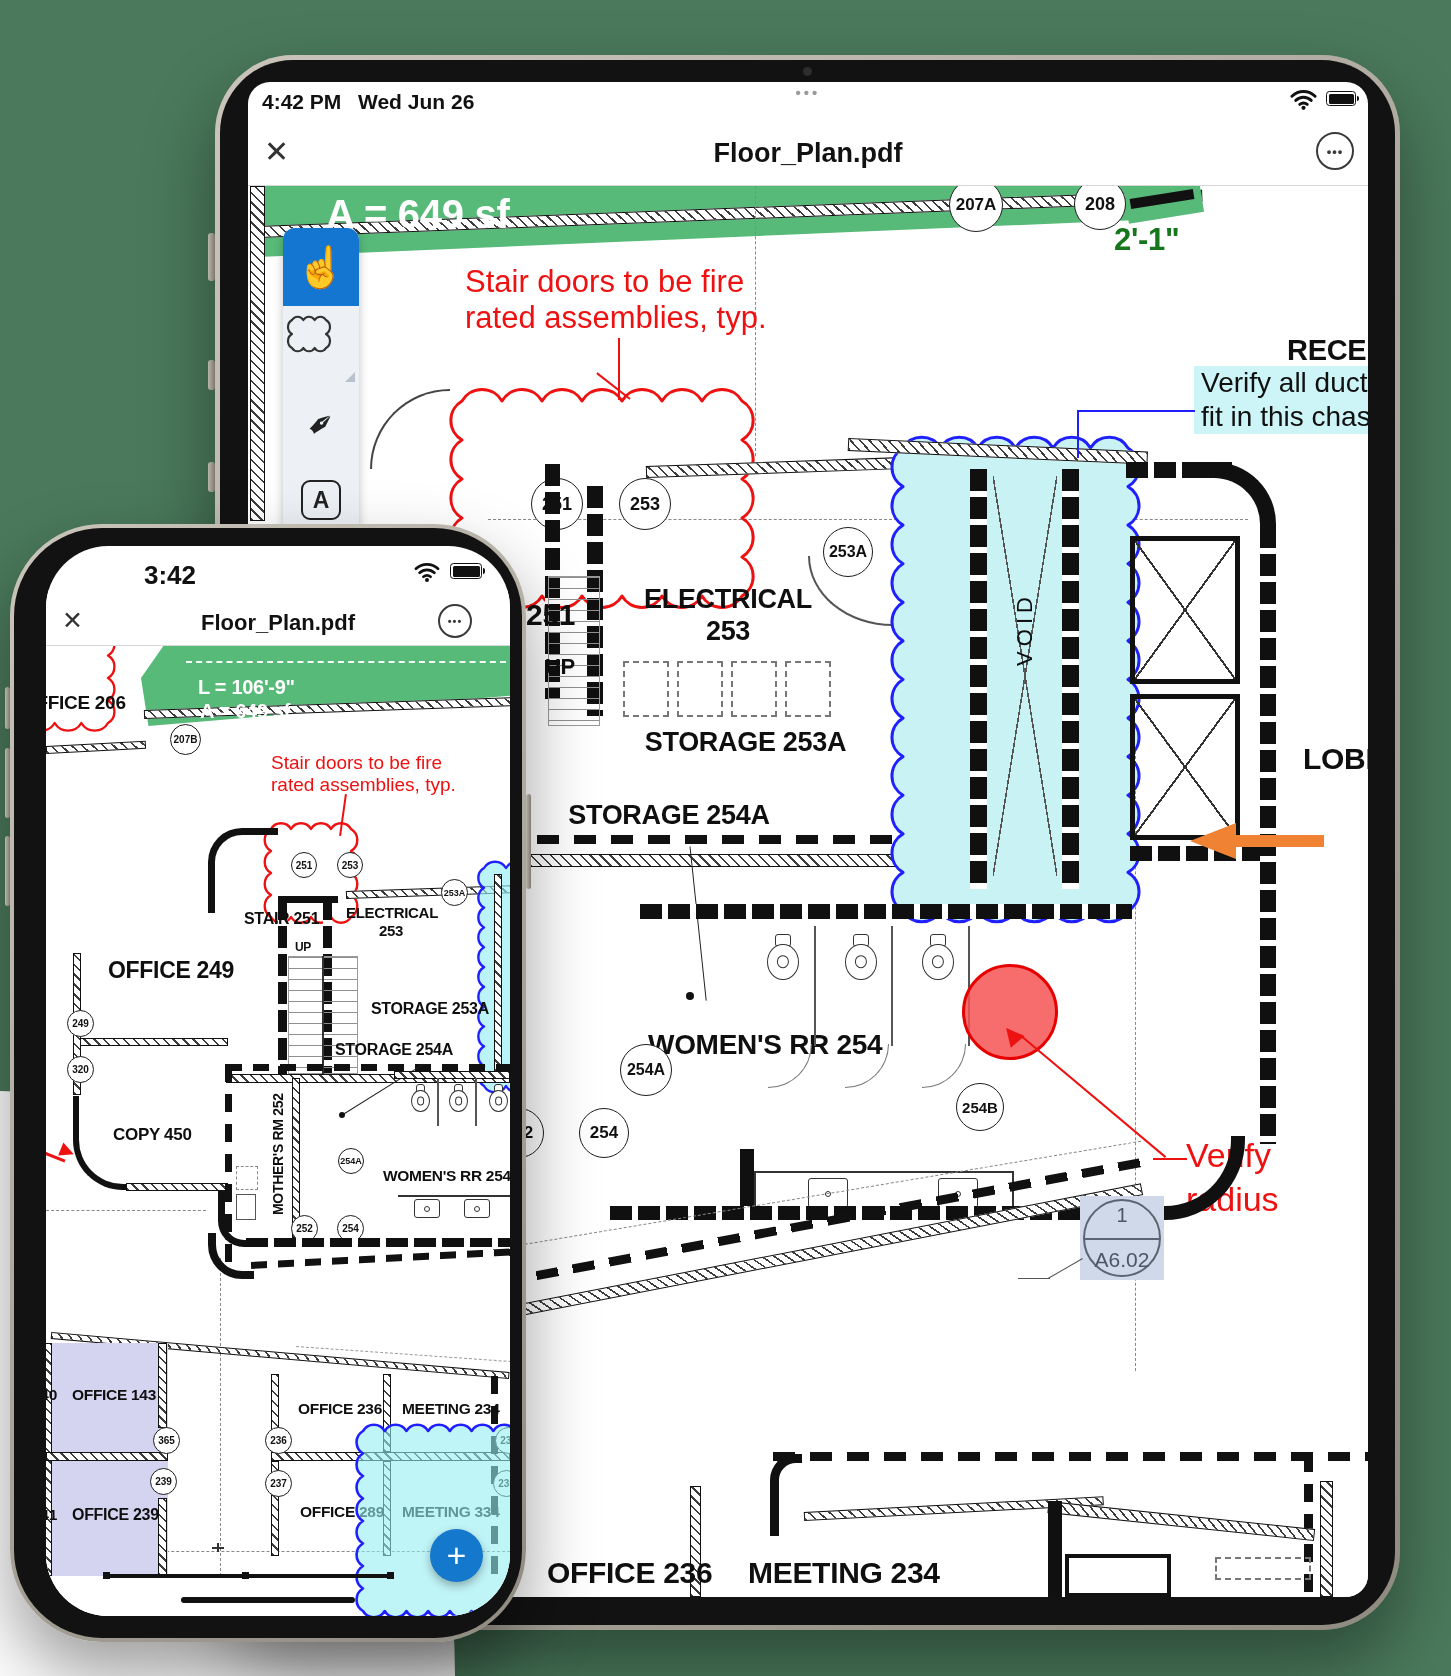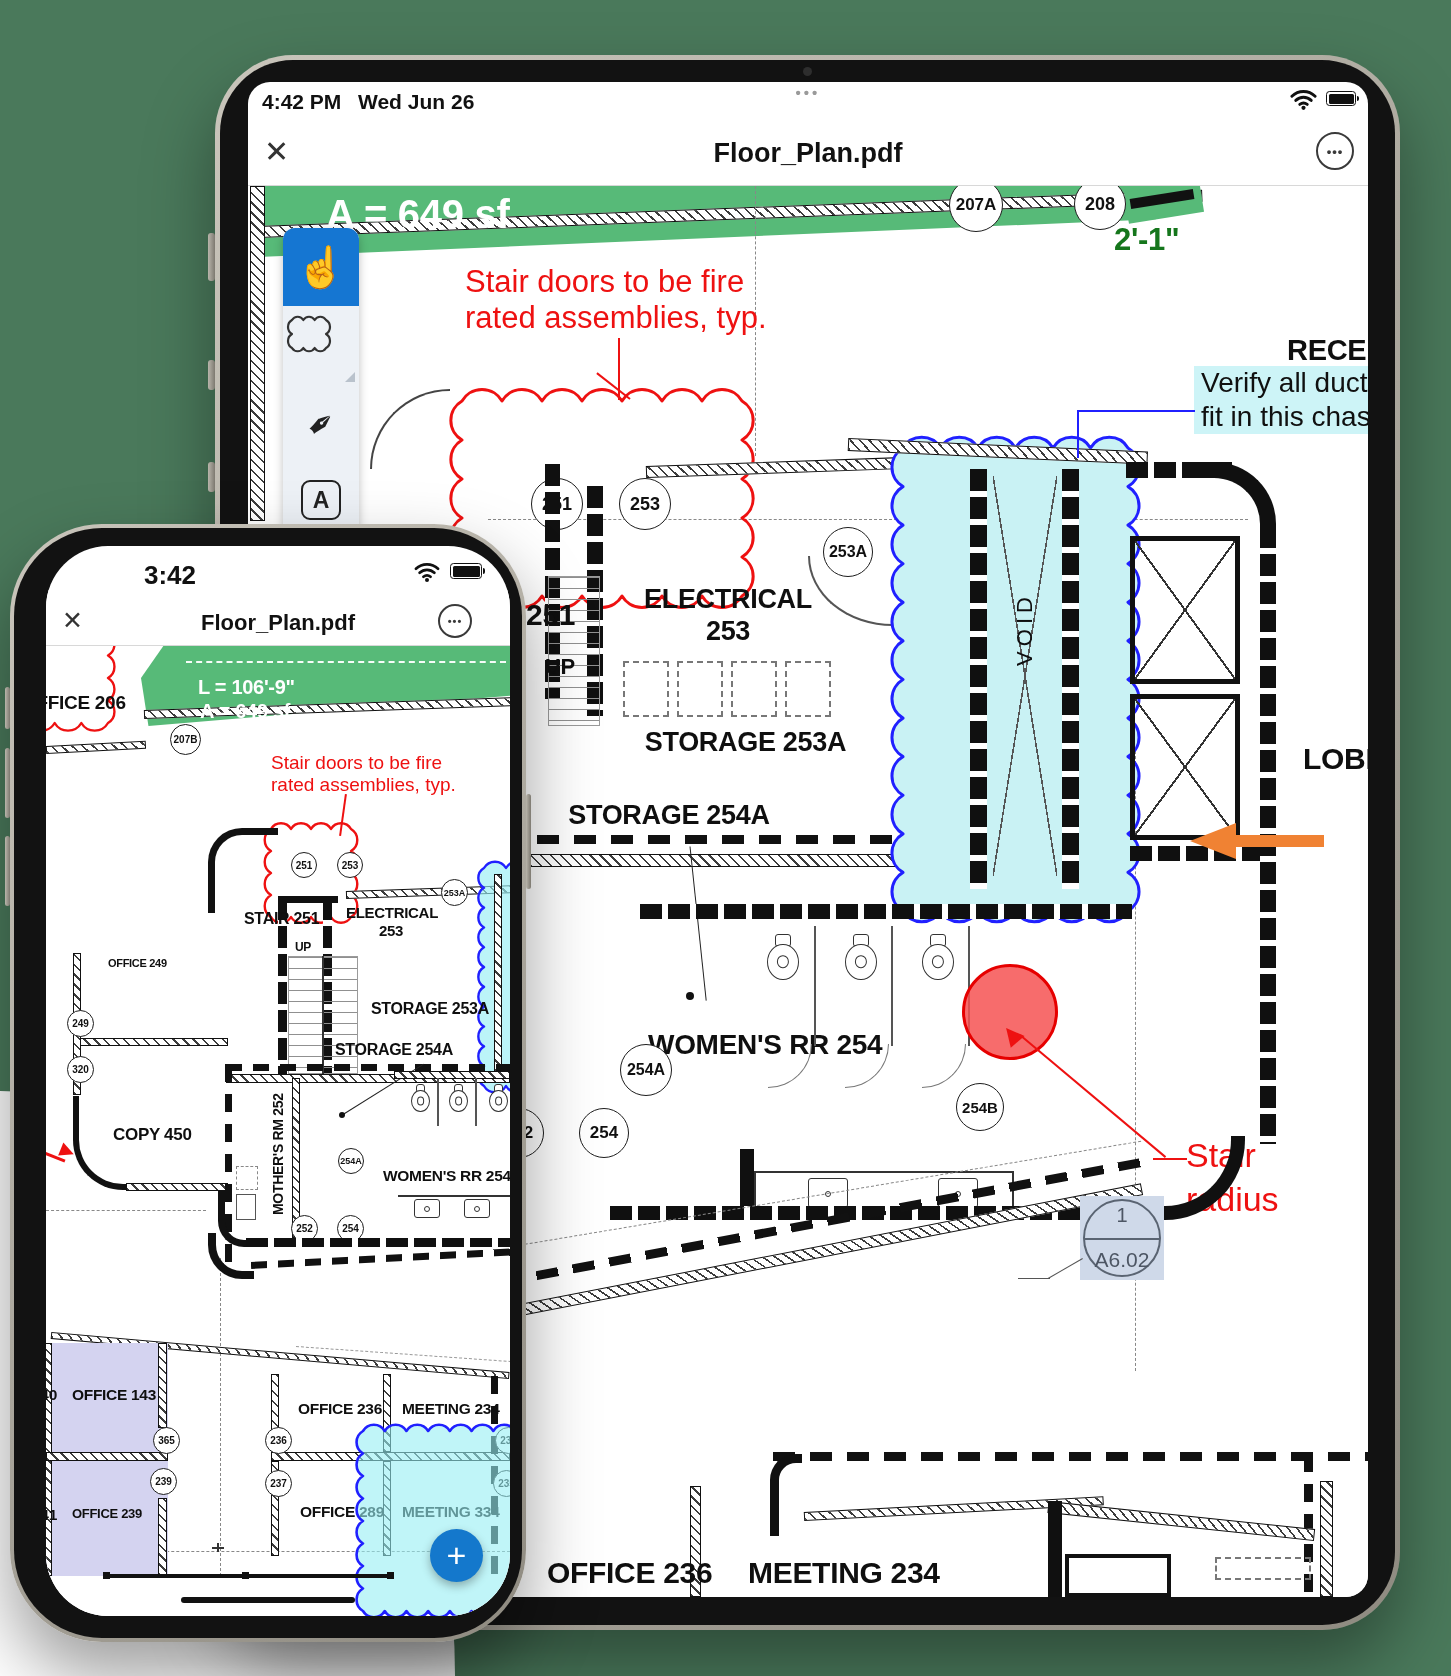--- a/index.html
+++ b/index.html
@@ -193,21 +193,21 @@
       <div class="ab" style="left:643px;top:740px;width:2px;height:120px;background:#555"></div>
       <div class="ab" style="left:720px;top:740px;width:2px;height:120px;background:#555"></div>
       <div class="ab" style="left:520px;top:858px;width:44px;height:44px;border:1.6px solid #777;border-top:none;border-left:none;border-bottom-right-radius:100%"></div>
       <div class="ab" style="left:597px;top:858px;width:44px;height:44px;border:1.6px solid #777;border-top:none;border-left:none;border-bottom-right-radius:100%"></div>
       <div class="ab" style="left:674px;top:858px;width:44px;height:44px;border:1.6px solid #777;border-top:none;border-left:none;border-bottom-right-radius:100%"></div>
 
       <div class="ab" style="left:714px;top:778px;width:96px;height:96px;border-radius:50%;background:rgba(246,82,82,.85);border:3px solid #e60000"></div>
       <div class="ab" style="left:772px;top:848px;width:190px;border-top:2.6px solid #ee1111;transform:rotate(40deg);transform-origin:left center"></div>
       <div class="ab" style="left:752px;top:832px;width:0;height:0;border:9px solid transparent;border-bottom:18px solid #ee1111;transform:rotate(-40deg)"></div>
       <div class="ab" style="left:905px;top:972px;width:34px;border-top:2.6px solid #ee1111"></div>
-      <div class="ab red note" style="left:938px;top:950px;font-size:34px">Stair</div>
+      <div class="ab red note" style="left:938px;top:950px;font-size:34px">Verify</div>
       <div class="ab red note" style="left:938px;top:994px;font-size:34px">radius</div>
 
       <div class="ab bw" style="left:492px;top:963px;width:14px;height:66px"></div>
       <div class="ab" style="left:506px;top:985px;width:260px;height:45px;border:2px solid #333"></div>
       <div class="ab sink" style="left:560px;top:992px;width:40px;height:30px"></div>
       <div class="ab sink" style="left:690px;top:992px;width:40px;height:30px"></div>
 
       <div class="ab bw tick-h" style="left:362px;top:1020px;width:560px;height:14px"></div>
       <div class="ab" style="left:905px;top:950px;width:92px;height:84px;border-right:14px solid #101010;border-bottom:14px solid #101010;border-bottom-right-radius:80px"></div>
 
@@ -322,21 +322,21 @@
 
       <div class="ab lbl" style="left:300px;top:258px;width:90px;text-align:center;font-size:15px">ELECTRICAL</div>
       <div class="ab lbl" style="left:300px;top:276px;width:90px;text-align:center;font-size:15px">253</div>
       <div class="ab tag" style="left:395px;top:233px;width:27px;height:27px;font-size:9px">253A</div>
 
       <svg class="cloud" style="left: 418px; top: 202px; width: 84px; height: 258px;" viewBox="-20 -20 84 258">
           <path d="M 0 0 A 12.76 12.76 0 0 1 22 0 A 12.76 12.76 0 0 1 44 0 A 11.494545454545452 11.494545454545452 0 0 1 44 19.818181818181817 A 11.494545454545452 11.494545454545452 0 0 1 44 39.63636363636363 A 11.494545454545452 11.494545454545452 0 0 1 44 59.45454545454545 A 11.494545454545452 11.494545454545452 0 0 1 44 79.27272727272727 A 11.494545454545452 11.494545454545452 0 0 1 44 99.09090909090908 A 11.494545454545452 11.494545454545452 0 0 1 44 118.9090909090909 A 11.494545454545452 11.494545454545452 0 0 1 44 138.72727272727272 A 11.494545454545452 11.494545454545452 0 0 1 44 158.54545454545453 A 11.494545454545452 11.494545454545452 0 0 1 44 178.36363636363635 A 11.494545454545452 11.494545454545452 0 0 1 44 198.18181818181816 A 11.494545454545452 11.494545454545452 0 0 1 44 217.99999999999997 A 12.76 12.76 0 0 1 22 218 A 12.76 12.76 0 0 1 0 218 A 11.494545454545452 11.494545454545452 0 0 1 0 198.1818181818182 A 11.494545454545452 11.494545454545452 0 0 1 0 178.36363636363637 A 11.494545454545452 11.494545454545452 0 0 1 0 158.54545454545456 A 11.494545454545452 11.494545454545452 0 0 1 0 138.72727272727275 A 11.494545454545452 11.494545454545452 0 0 1 0 118.90909090909092 A 11.494545454545452 11.494545454545452 0 0 1 0 99.0909090909091 A 11.494545454545452 11.494545454545452 0 0 1 0 79.27272727272728 A 11.494545454545452 11.494545454545452 0 0 1 0 59.45454545454547 A 11.494545454545452 11.494545454545452 0 0 1 0 39.636363636363654 A 11.494545454545452 11.494545454545452 0 0 1 0 19.81818181818184 A 11.494545454545452 11.494545454545452 0 0 1 0 2.842170943040401e-14 Z" fill="rgba(150,238,244,.65)" stroke="#2020ff" stroke-width="2.4" stroke-linejoin="round"></path>
         </svg>
       <div class="ab hw" style="left:448px;top:228px;width:8px;height:208px"></div>
 
-      <div class="ab lbl" style="left:62px;top:311px;font-size:11px">OFFICE  249</div>
+      <div class="ab lbl" style="left:62px;top:311px;font-size:23px">OFFICE  249</div>
       <div class="ab hw" style="left:32px;top:392px;width:150px;height:8px"></div>
       <div class="ab hw" style="left:27px;top:307px;width:8px;height:142px"></div>
       <div class="ab" style="left:27px;top:450px;width:62px;height:94px;border-left:6px solid #111;border-bottom:6px solid #111;border-bottom-left-radius:50px"></div>
       <div class="ab hw" style="left:80px;top:537px;width:102px;height:8px"></div>
       <div class="ab tag" style="left:21px;top:364px;width:27px;height:27px;font-size:10px">249</div>
       <div class="ab tag" style="left:21px;top:410px;width:27px;height:27px;font-size:10px">320</div>
       <div class="ab lbl" style="left:67px;top:479px;font-size:17px">COPY  450</div>
 
       <div class="ab" style="left:-20px;top:498px;width:42px;border-top:3px solid #ee1111;transform:rotate(22deg);transform-origin:left center"></div>
       <div class="ab" style="left:14px;top:500px;width:0;height:0;border:7px solid transparent;border-left:14px solid #ee1111;transform:rotate(22deg)"></div>
@@ -389,21 +389,21 @@
       <div class="ab hw" style="left:5px;top:686px;width:460px;height:7px;transform:rotate(5deg);transform-origin:left center"></div>
 
       <div class="ab" style="left:0;top:697px;width:122px;height:233px;background:#d4d3f0"></div>
       <div class="ab hw" style="left:-4px;top:697px;width:10px;height:233px"></div>
       <div class="ab hw" style="left:112px;top:697px;width:9px;height:85px"></div>
       <div class="ab hw" style="left:112px;top:852px;width:9px;height:78px"></div>
       <div class="ab hw" style="left:0;top:806px;width:122px;height:9px"></div>
       <div class="ab lbl" style="left:-14px;top:740px;font-size:15.5px">240</div>
       <div class="ab lbl" style="left:26px;top:740px;font-size:15.5px">OFFICE  143</div>
       <div class="ab lbl" style="left:-14px;top:860px;font-size:15.5px">241</div>
-      <div class="ab lbl" style="left:26px;top:860px;font-size:13px">OFFICE  239</div>
+      <div class="ab lbl" style="left:26px;top:860px;font-size:16px">OFFICE  239</div>
       <div class="ab tag" style="left:107px;top:781px;width:27px;height:27px;font-size:10px">365</div>
       <div class="ab tag" style="left:104px;top:822px;width:27px;height:27px;font-size:10px">239</div>
 
       <div class="ab hw" style="left:225px;top:806px;width:239px;height:9px"></div>
       <div class="ab hw" style="left:225px;top:728px;width:8px;height:78px"></div>
       <div class="ab hw" style="left:225px;top:815px;width:8px;height:95px"></div>
       <div class="ab hw" style="left:337px;top:728px;width:8px;height:78px"></div>
       <div class="ab hw" style="left:337px;top:815px;width:8px;height:95px"></div>
       <div class="ab hd-v" style="left:445px;top:730px;width:7px;height:200px"></div>
       <div class="ab lbl" style="left:252px;top:754px;font-size:15.5px">OFFICE 236</div>

